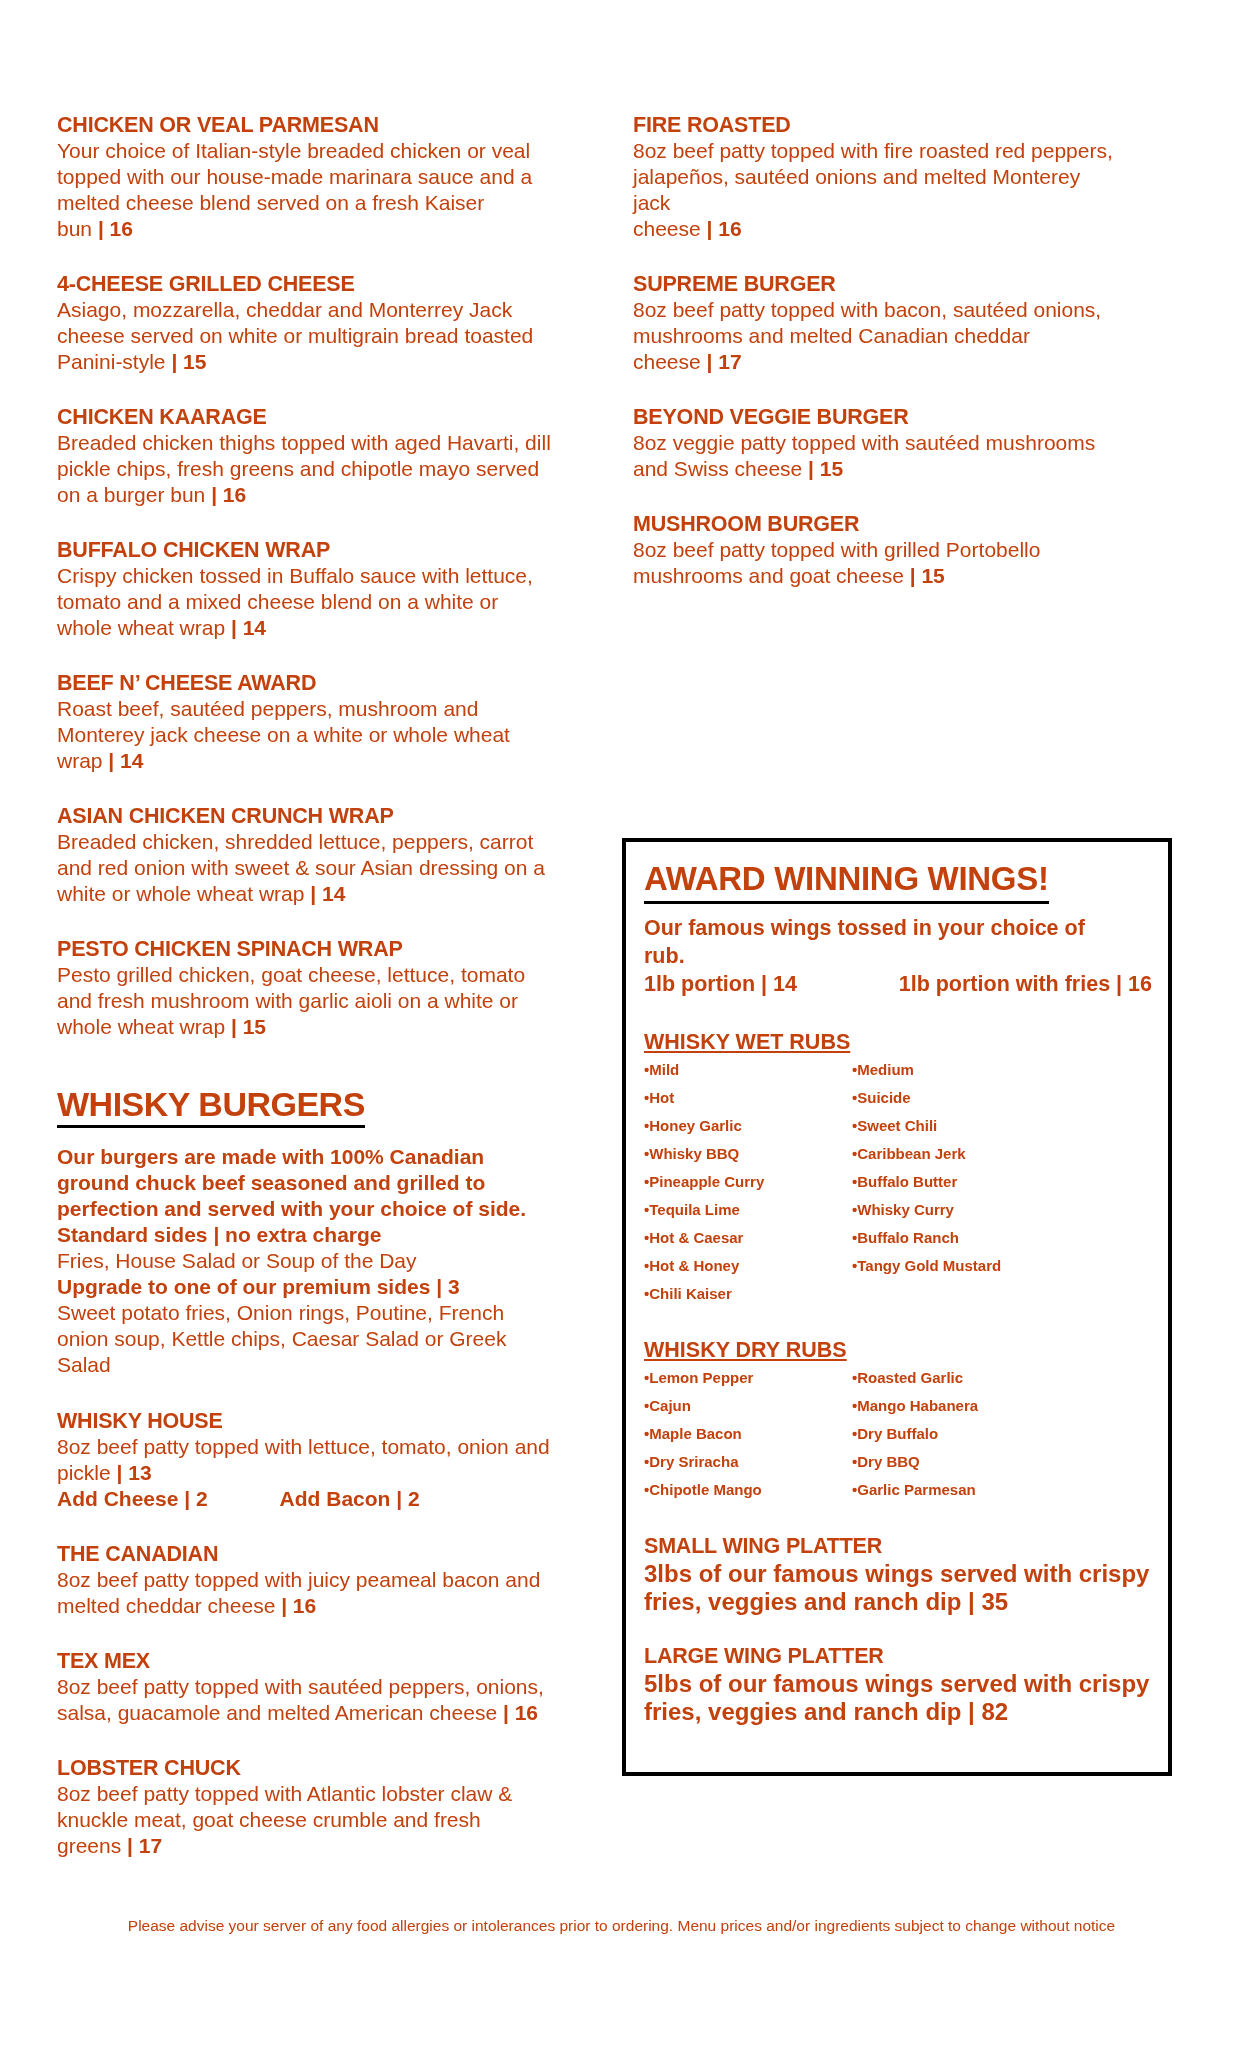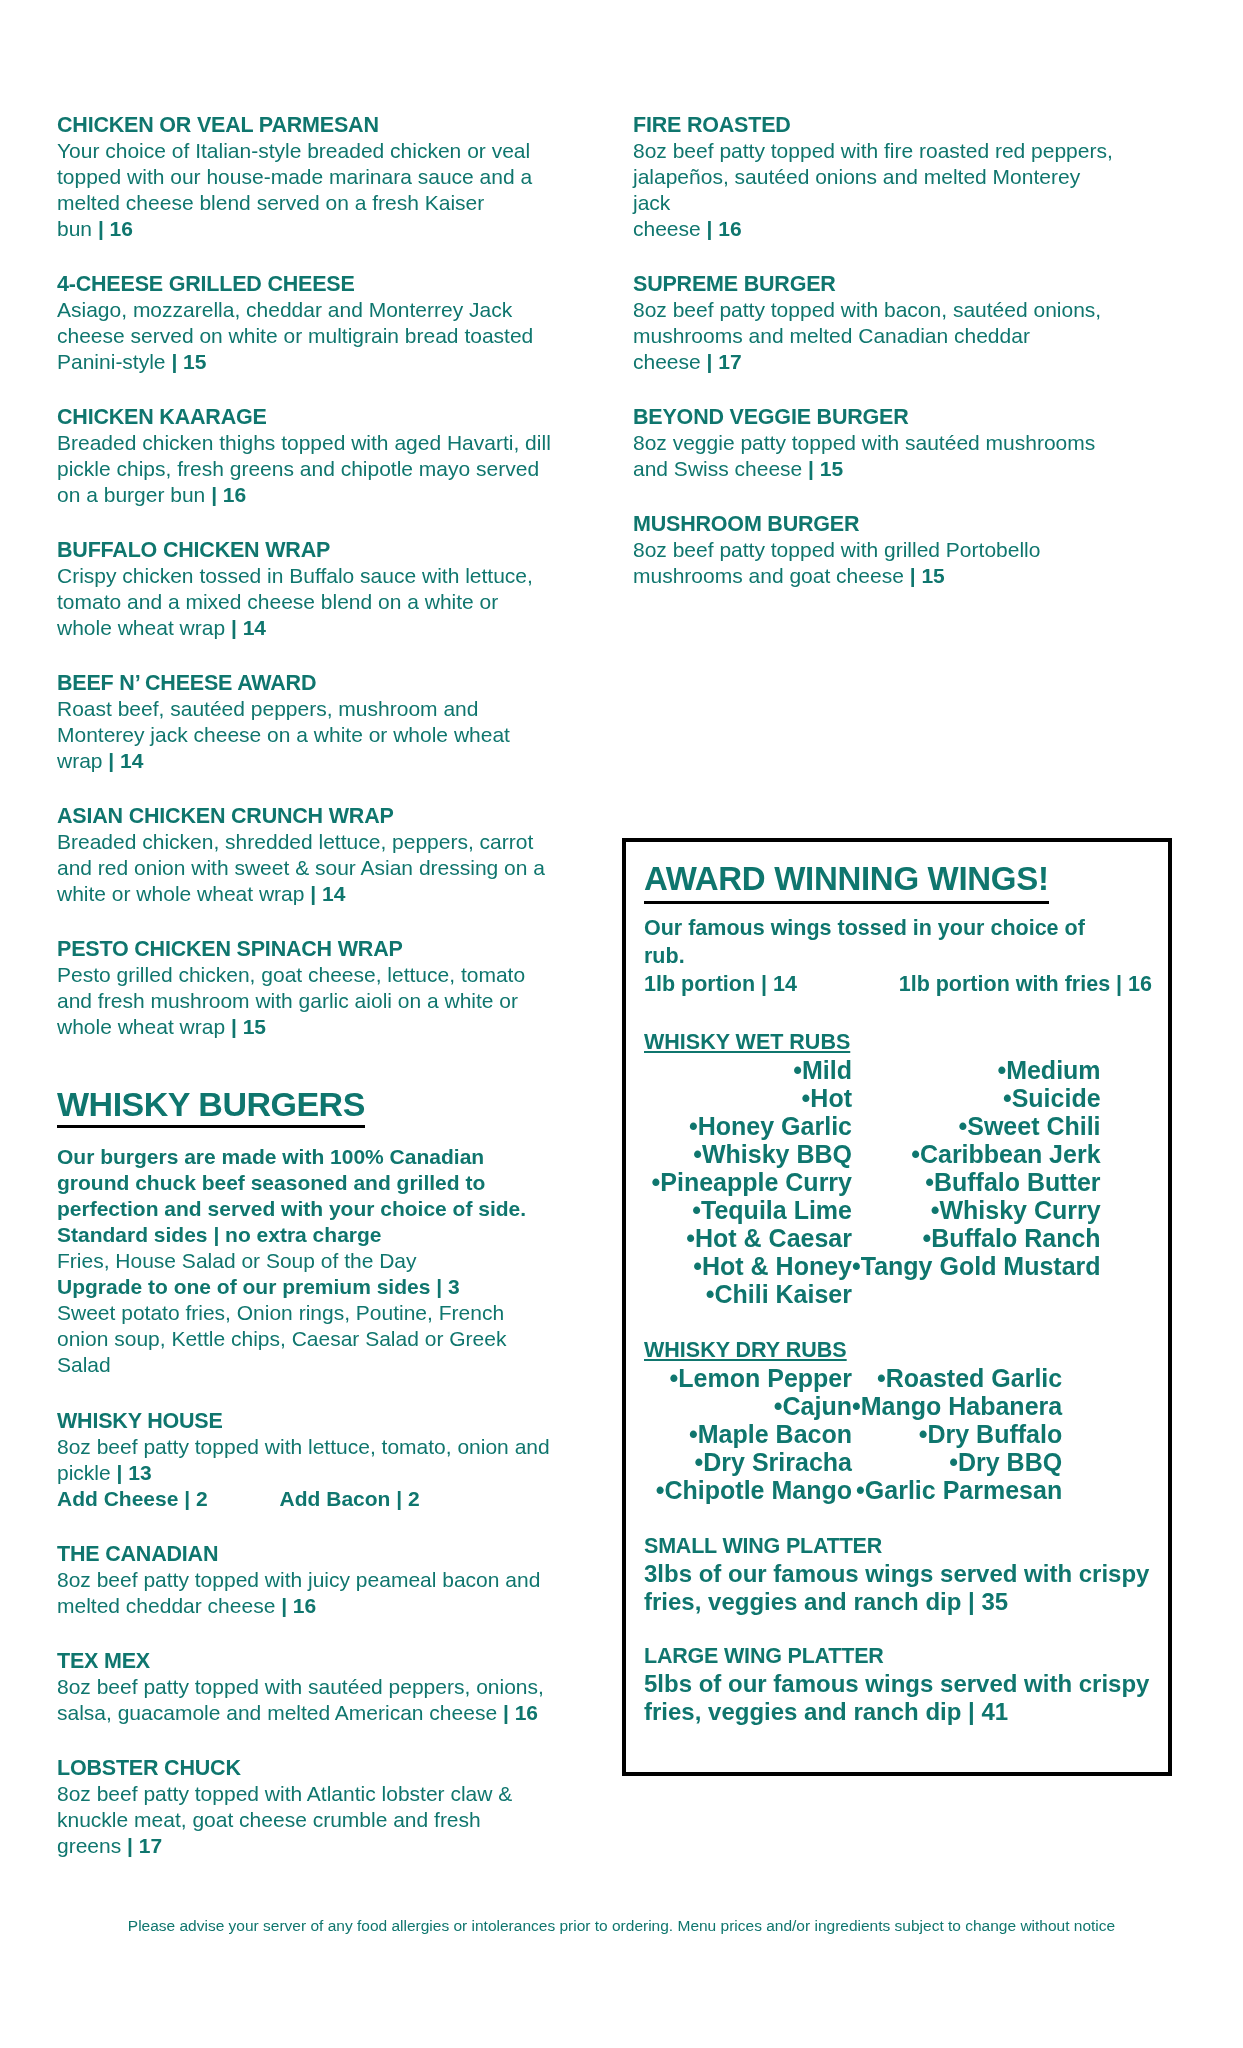--- a/index.html
+++ b/index.html
@@ -1,20 +1,20 @@
 <!DOCTYPE html>
 <html><head>
 <meta charset="utf-8">
 <style>
   * { margin:0; padding:0; box-sizing:border-box; }
   html,body { background:#ffffff; }
   .page {
     position:relative;
     width:1243px; height:2048px;
-    background:#ffffff; color:#0f766e;
+    background:#ffffff; color:#c2410c;
     font-family:"Liberation Sans", sans-serif;
     overflow:hidden;
   }
   .col-left  { position:absolute; left:57px;  top:112px; width:528px; }
   .col-right { position:absolute; left:633px; top:112px; width:490px; }
 
   .menu-item { margin-bottom:29px; }
   .item-name { font-weight:bold; font-size:21.5px; line-height:26px; letter-spacing:-0.2px; }
   .item-desc { font-size:21px; line-height:26px; white-space:pre-line; }
   .price { font-weight:bold; }
@@ -33,21 +33,21 @@
     font-weight:bold;
   }
   .wings-title { font-size:33px; line-height:1.15; margin-bottom:10px; white-space:nowrap; }
   .wings-title span { display:inline-block; border-bottom:3px solid #000; padding-bottom:3px; letter-spacing:-0.3px; }
   .wings-intro { font-size:21.5px; line-height:28px; white-space:pre-line; }
   .portions { display:flex; justify-content:space-between; font-size:21.5px; line-height:28px; margin-bottom:30px; }
   .rub-section { margin-bottom:28px; }
   .rub-heading { font-size:21.5px; line-height:28px;text-decoration:underline; }
   .rub-cols { display:flex; }
   .rub-col1 { width:208px; flex:none; }
-  .rub { font-size:25px; line-height:28px;text-align:right; }
+  .rub { font-size:15px; line-height:28px; }
   .wings-box .menu-item { margin-bottom:26px; }
   .wings-box .item-name { font-size:21.5px; line-height:28px; }
   .wings-box .item-desc { font-size:24px; line-height:28px; font-weight:bold; }
 
   .footer {
     position:absolute; left:0; top:1916px; width:100%;
     text-align:center; font-size:15.5px; line-height:20px;
   }
 </style>
 </head>
@@ -229,19 +229,19 @@
 
     <div id="platters">
         <div class="menu-item">
           <div class="item-name">SMALL WING PLATTER</div>
           <div class="item-desc">3lbs of our famous wings served with crispy
 fries, veggies and ranch dip <b class="price">| 35</b></div>
         </div>
         <div class="menu-item">
           <div class="item-name">LARGE WING PLATTER</div>
           <div class="item-desc">5lbs of our famous wings served with crispy
-fries, veggies and ranch dip <b class="price">| 41</b></div>
+fries, veggies and ranch dip <b class="price">| 82</b></div>
         </div>
       </div>
   </div>
 
   <div class="footer">Please advise your server of any food allergies or intolerances prior to ordering. Menu prices and/or ingredients subject to change without notice</div>
 </div>
 
 </body></html>

